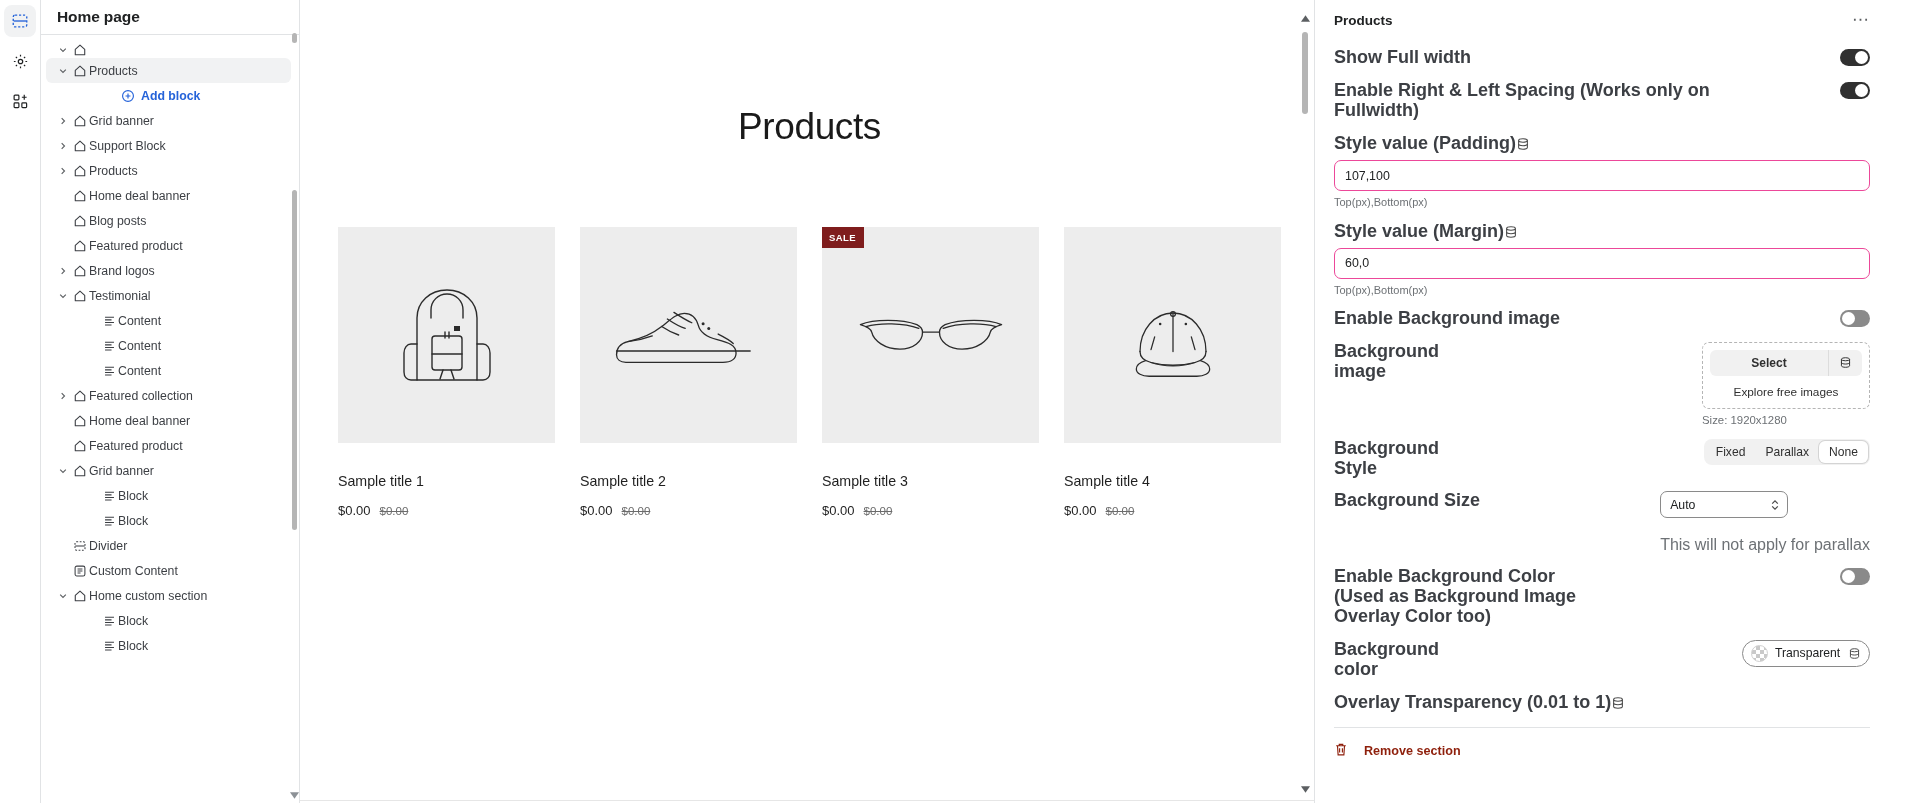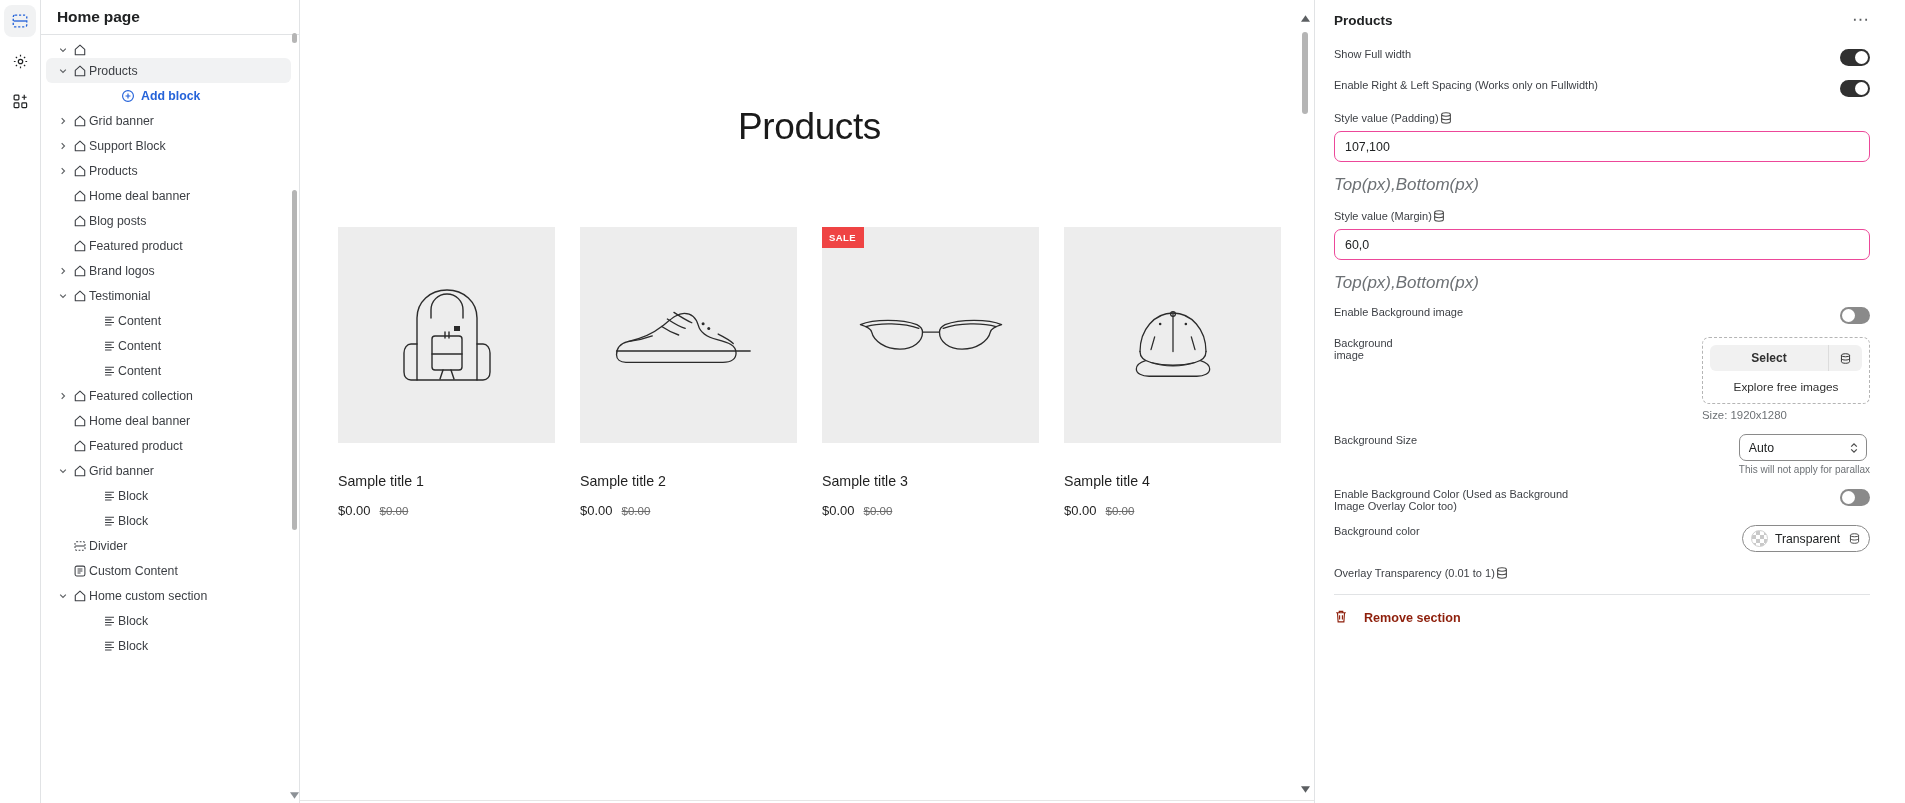--- a/index.html
+++ b/index.html
@@ -122,21 +122,21 @@
   .card { flex: 1 1 0; min-width: 0; }
   .thumb {
     position: relative;
     background: #ededed;
     height: 216px;
     display: flex; align-items: center; justify-content: center;
   }
   .thumb svg { display: block; }
   .sale {
     position: absolute; left: 0; top: 0;
-    background: #ef4444;
+    background: #7f1d1d;
     color: #ffffff;
     font-size: 9.5px; font-weight: 700;
     letter-spacing: 0.4px;
     padding: 5px 8px 5px 7px;
   }
   .c-title { margin-top: 30px; font-size: 14.2px; color: #1f1f1f; }
   .c-price { margin-top: 14px; font-size: 13px; color: #1f1f1f; display: flex; align-items: baseline; gap: 9px; }
   .c-price .old { color: #6b6b6b; font-size: 11.5px; text-decoration: line-through; }
 
   .canvas-scroll {
@@ -167,21 +167,21 @@
   }
   .p-head-title { font-size: 13.5px; font-weight: 600; }
   .dots { font-size: 17px; color: #5c5f62; letter-spacing: 1px; cursor: pointer; line-height: 10px; }
 
   .row {
     display: flex; align-items: flex-start;
     justify-content: space-between;
     gap: 12px;
     margin-top: 13px;
   }
-  .lbl { font-size: 11px; color: #3c3f44; line-height: 1.1; }
+  .lbl { font-size: 18px; color: #3c3f44; line-height: 1.1; font-weight: bold; }
   .lbl.w2 { max-width: 400px; }
   .lbl.narrow { width: 86px; flex: 0 0 86px; }
 
   .toggle {
     width: 30px; height: 17px; border-radius: 9px;
     background: #303030; position: relative; flex: 0 0 30px;
     cursor: pointer; margin-top: 1px;
   }
   .toggle .knob {
     position: absolute; top: 2px; right: 2px;
@@ -198,21 +198,21 @@
   .db-icon { color: #4a4a4a; display: flex; cursor: pointer; }
   .textinput {
     margin-top: 6px;
     height: 31px; width: 100%;
     border: 1px solid #ec4899; border-radius: 7px;
     display: flex; align-items: center;
     padding: 0 10px;
     font-size: 12.4px; color: #202223;
     background: #ffffff;
   }
-  .helper { font-size: 17px; color: #6d7175; margin-top: 13px; font-style: italic; }
+  .helper { font-size: 11px; color: #6d7175; margin-top: 5px; }
 
   .bg-box {
     border: 1px dashed #b5b5b5; border-radius: 7px;
     padding: 7px 7px 9px 7px;
     width: 168px; flex: 0 0 168px;
     text-align: center;
   }
   .select-btn {
     display: flex; align-items: stretch;
     background: #f1f1f1; border-radius: 6px;
@@ -240,21 +240,21 @@
     position: relative;
     width: 128px; flex: 0 0 128px;
     height: 27px;
     border: 1px solid #8a8a8a; border-radius: 7px;
     display: flex; align-items: center;
     padding: 0 9px;
     font-size: 12.3px; color: #202223;
     cursor: pointer;
   }
   .selectbox .chev { position: absolute; right: 8px; display: flex; flex-direction: column; align-items: center; color: #4a4a4a; line-height: 6px; font-size: 9px; }
-  .note-r { font-size: 10px; color: #6d7175; text-align: right; margin-top: 3px; }
+  .note-r { font-size: 16px; color: #6d7175; text-align: right; margin-top: 18px; }
 
   .colorfield {
     width: 128px; flex: 0 0 128px; height: 27px;
     border: 1px solid #8a8a8a; border-radius: 14px;
     display: flex; align-items: center;
     padding: 0 8px; gap: 7px;
     font-size: 12.2px; cursor: pointer;
   }
   .swatch {
     width: 17px; height: 17px; border-radius: 50%;
@@ -766,20 +766,28 @@
                   <path d="M3 8c0 1.05 2.24 1.9 5 1.9s5-.85 5-1.9"></path>
               </svg>
             </span>
           </div>
           <div class="explore">Explore free images</div>
         </div>
         <div class="size-note">Size: 1920x1280</div>
       </div>
     </div>
 
+    <div class="row">
+      <span class="lbl narrow">Background Style</span>
+      <div class="seg" id="bg-style-seg">
+          <div class="opt">Fixed</div>
+          <div class="opt">Parallax</div>
+          <div class="opt on">None</div>
+        </div>
+    </div>
 
     <div class="row">
       <span class="lbl">Background Size</span>
       <div>
         <div class="selectbox">
           <span>Auto</span>
           <span class="chev">
             <svg width="8" height="12" viewBox="0 0 8 12" fill="none" stroke="currentColor" stroke-width="1.2">
                 <path d="M1.2 4.6L4 1.8l2.8 2.8M1.2 7.4L4 10.2l2.8-2.8"></path>
               </svg>

